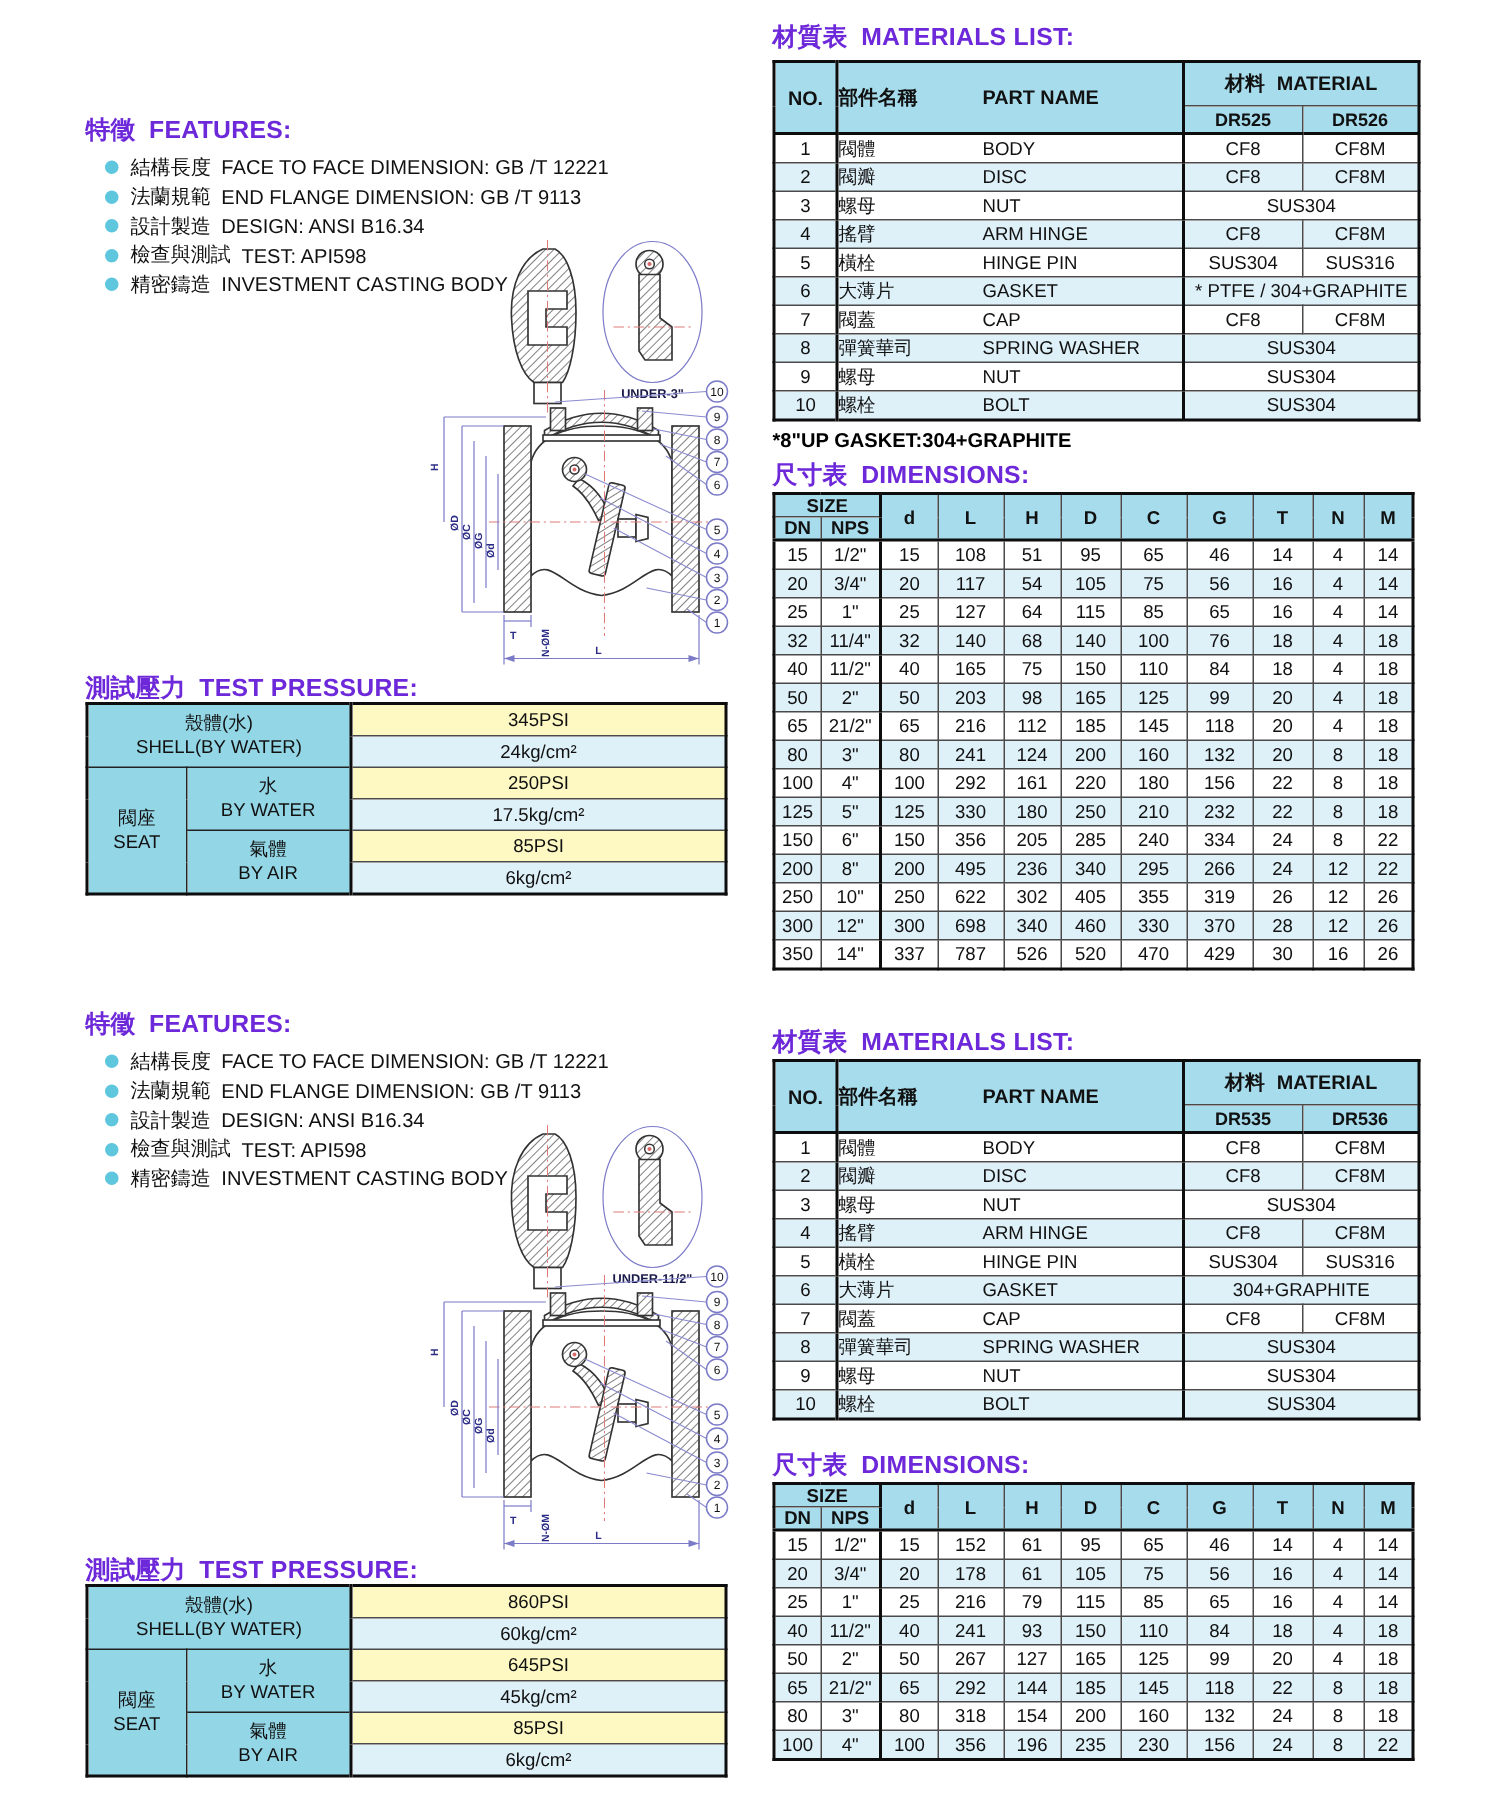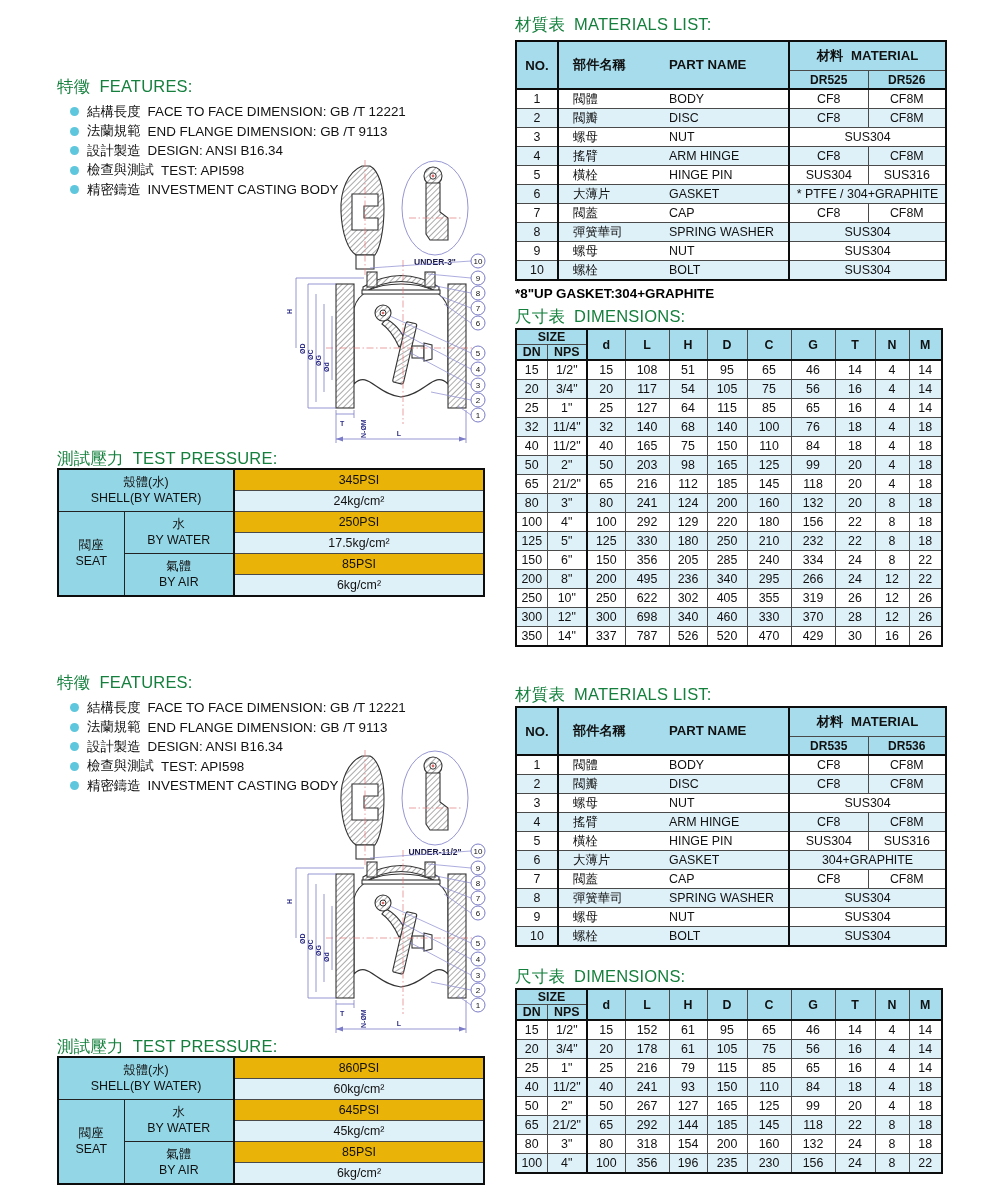--- a/index.html
+++ b/index.html
@@ -1,44 +1,44 @@
 <!DOCTYPE html>
 <html><head>
 <meta charset="utf-8">
 <style>
   html,body{margin:0;padding:0;background:#fff;}
   body{width:1000px;height:1204px;position:relative;font-family:"Liberation Sans",sans-serif;color:#111;overflow:hidden;}
   .abs{position:absolute;}
   
-  .title{font-weight:normal;font-size:16.5px;color:#15803d;white-space:nowrap;letter-spacing:.2px;}
+  .title{font-weight:bold;font-size:16.5px;color:#6d28d9;white-space:nowrap;letter-spacing:.2px;}
   .title .zh{margin-right:9px;}
   
   .features-list .item{display:flex;align-items:center;height:19.5px;font-size:13.4px;white-space:nowrap;}
   .features-list .bullet{width:9px;height:9px;border-radius:50%;background:#5ec7dd;margin-right:8px;flex:0 0 auto;}
   .features-list .zh{margin-right:7px;}
   
   table{border-collapse:collapse;table-layout:fixed;}
   th,td{border:1px solid #4a4a4a;padding:0;text-align:center;vertical-align:middle;white-space:nowrap;overflow:hidden;}
   .mat,.dim,.tp{position:absolute;border:2px solid #0d0d0d;background:#fff;}
   .mat th,.dim th{background:#a6dcec;font-weight:bold;color:#111;}
   .mat td,.dim td{font-size:12.4px;height:18px;}
   .mat tbody tr:nth-child(even) td,.dim tbody tr:nth-child(even) td{background:#def0f8;}
   .thickR{border-right:2px solid #0d0d0d !important;}
   .hb{border-bottom:2px solid #0d0d0d !important;}
   .mat thead tr.r1 th{height:28px;font-size:13.2px;}
   .mat thead tr.r2 th{height:17px;font-size:12px;}
-  .mat .name-cell{text-align:left;padding-left:14px;}
+  .mat .name-cell{text-align:left;padding-left:0;}
   .mat .name-cell .zh{display:inline-block;width:96px;}
   .dim thead th{font-size:12.4px;}
   .dim thead tr.r1 th{height:13px;}
   .dim thead tr.r2 th{height:13px;}
   
   .tp td{font-size:12.4px;height:20px;}
   .tp .cy{background:#93d6e6;line-height:1.25;font-size:12.4px;border:1px solid #222;}
-  .tp .val{background:#eab308;border-left:2.5px solid #0d0d0d;border-top:1px solid #777;}
+  .tp .val{background:#fef9c3;border-left:2.5px solid #0d0d0d;border-top:1px solid #777;}
   .tp .val.alt{background:#def0f8;}
   .tp tr:first-child .val{border-top:none;}
   .note{font-size:13.4px;font-weight:bold;color:#000;white-space:nowrap;}
   
   .drawing svg{display:block;}
   .oln{fill:#fff;stroke:#333;stroke-width:1.1;}
   .hat{fill:url(#h1);stroke:#333;stroke-width:1.1;}
   .dimln{stroke:#7b7bc8;stroke-width:.8;fill:none;}
   .ldr{stroke:#8a8ad0;stroke-width:.7;fill:none;}
   .cl{stroke:#e07a7a;stroke-width:.7;stroke-dasharray:7 2.5 1.5 2.5;fill:none;}
@@ -456,21 +456,21 @@
         <td>132</td>
         <td>20</td>
         <td>8</td>
         <td>18</td>
       </tr>
       <tr>
         <td>100</td>
         <td class="thickR">4"</td>
         <td>100</td>
         <td>292</td>
-        <td>129</td>
+        <td>161</td>
         <td>220</td>
         <td>180</td>
         <td>156</td>
         <td>22</td>
         <td>8</td>
         <td>18</td>
       </tr>
       <tr>
         <td>125</td>
         <td class="thickR">5"</td>

